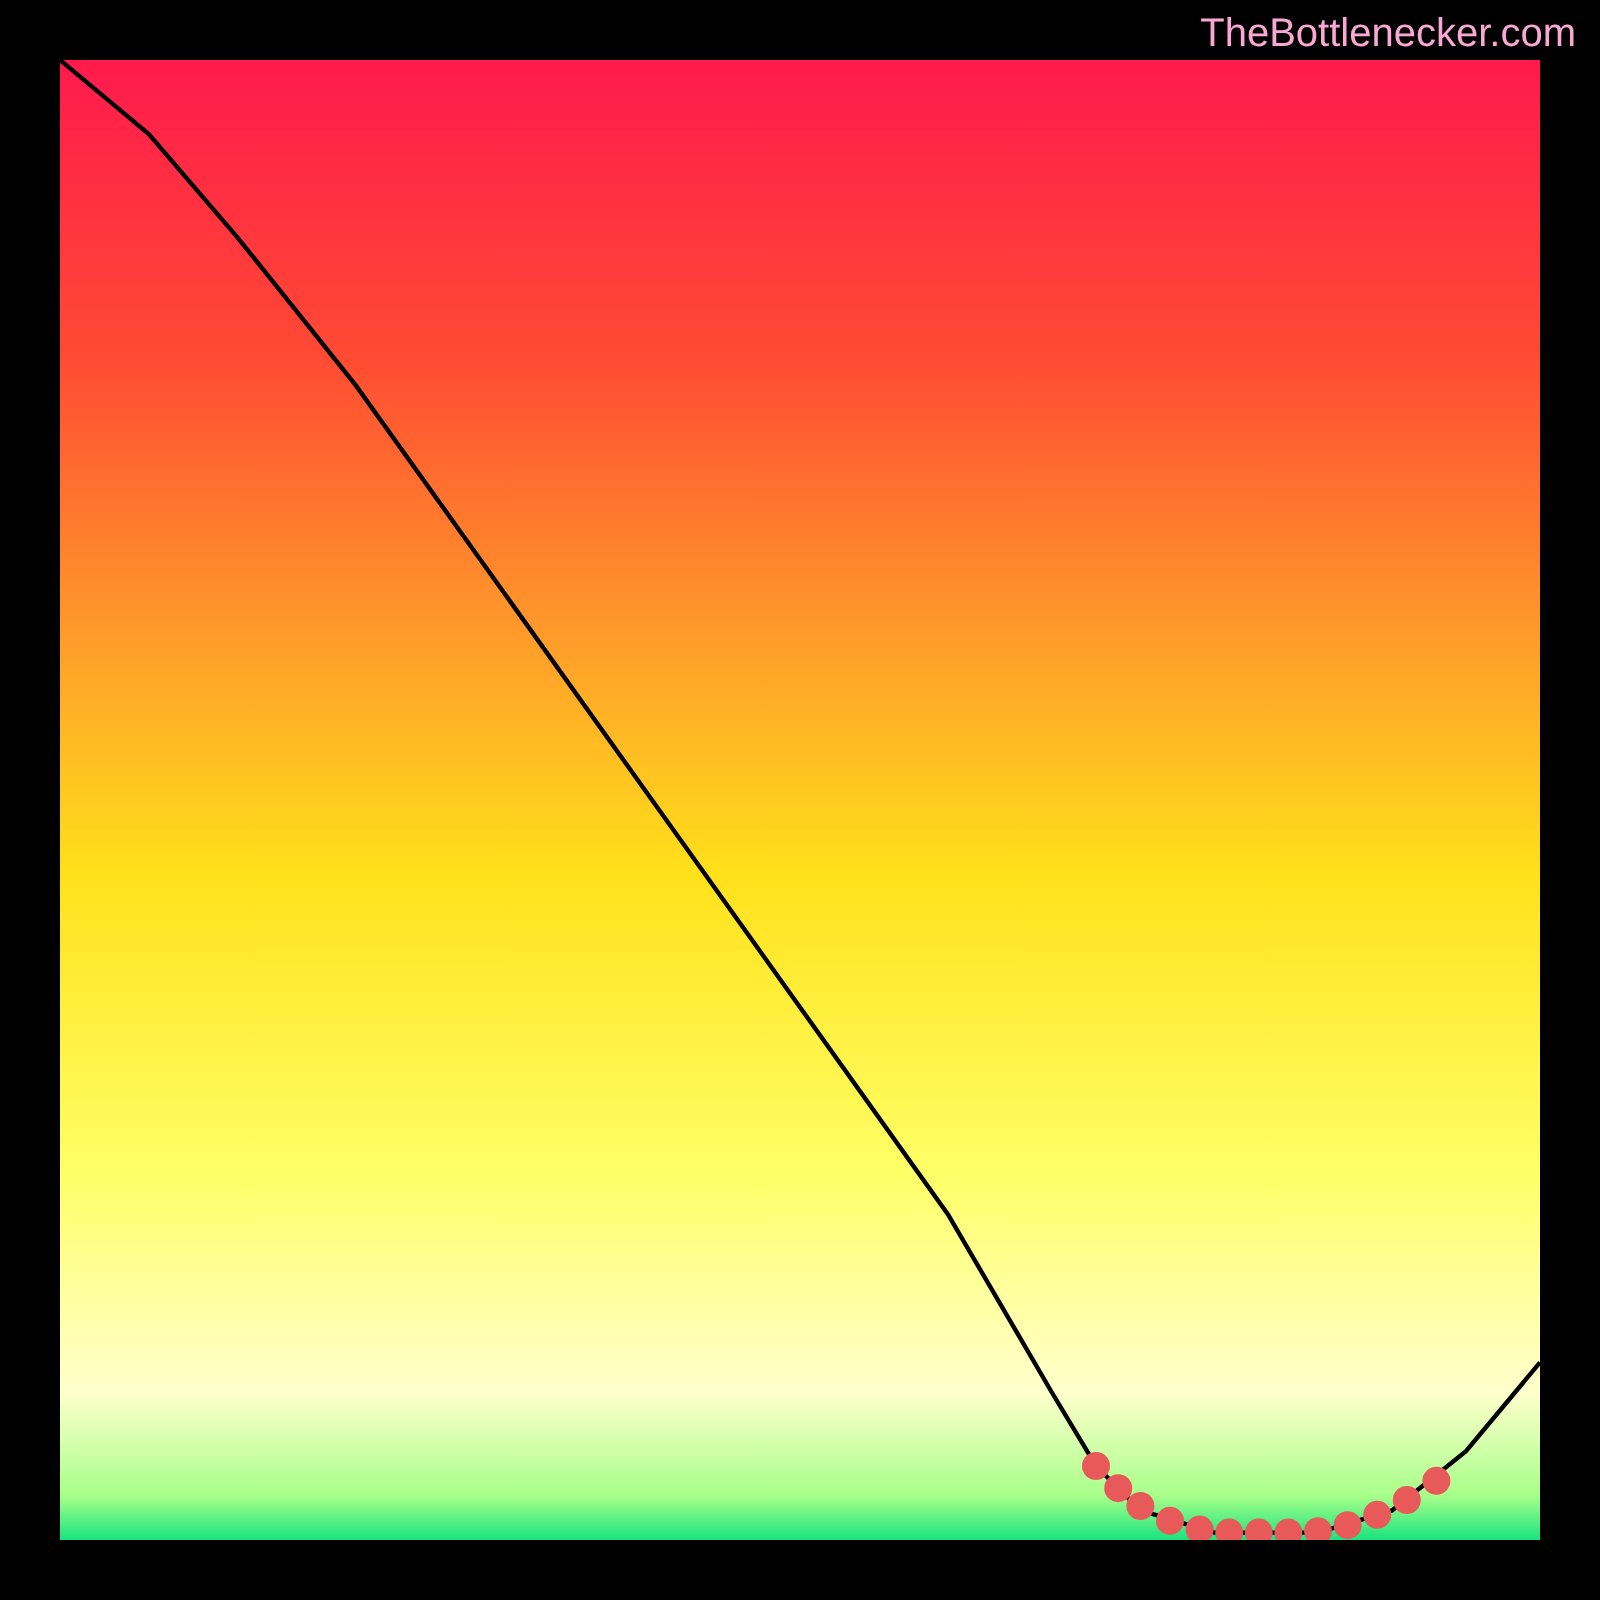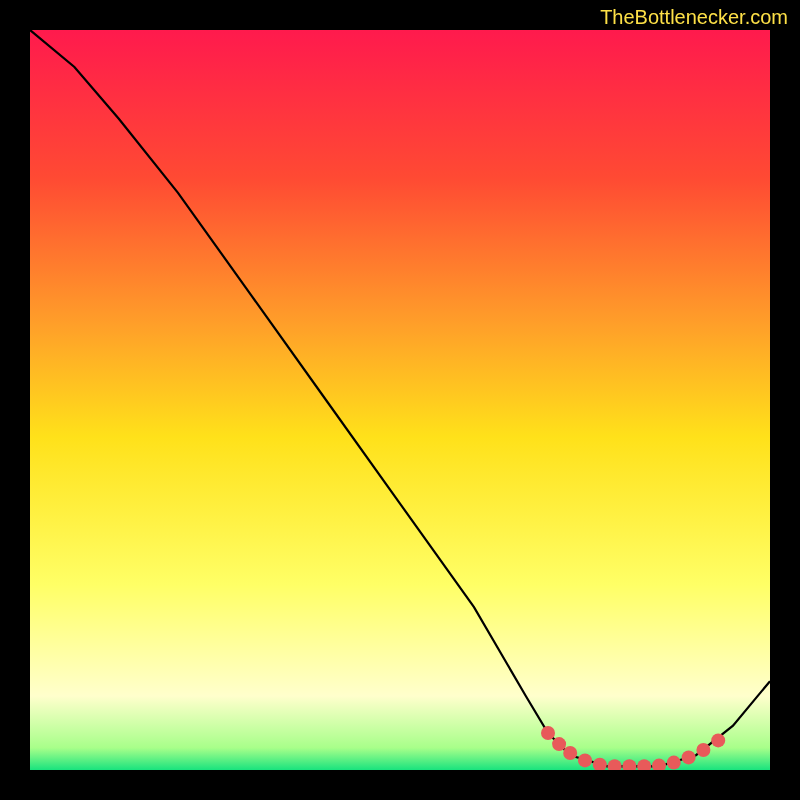--- a/index.html
+++ b/index.html
@@ -14,21 +14,21 @@
   .container {
     width: 800px;
     height: 800px;
     position: relative;
     background: #000;
   }
   .watermark {
     position: absolute;
     top: 6px;
     right: 12px;
-    color: #fde047;
+    color: #f9a8d4;
     font-size: 20px;
     font-weight: 500;
     z-index: 10;
   }
   .plot-area {
     position: absolute;
     top: 30px;
     left: 30px;
     width: 740px;
     height: 740px;

